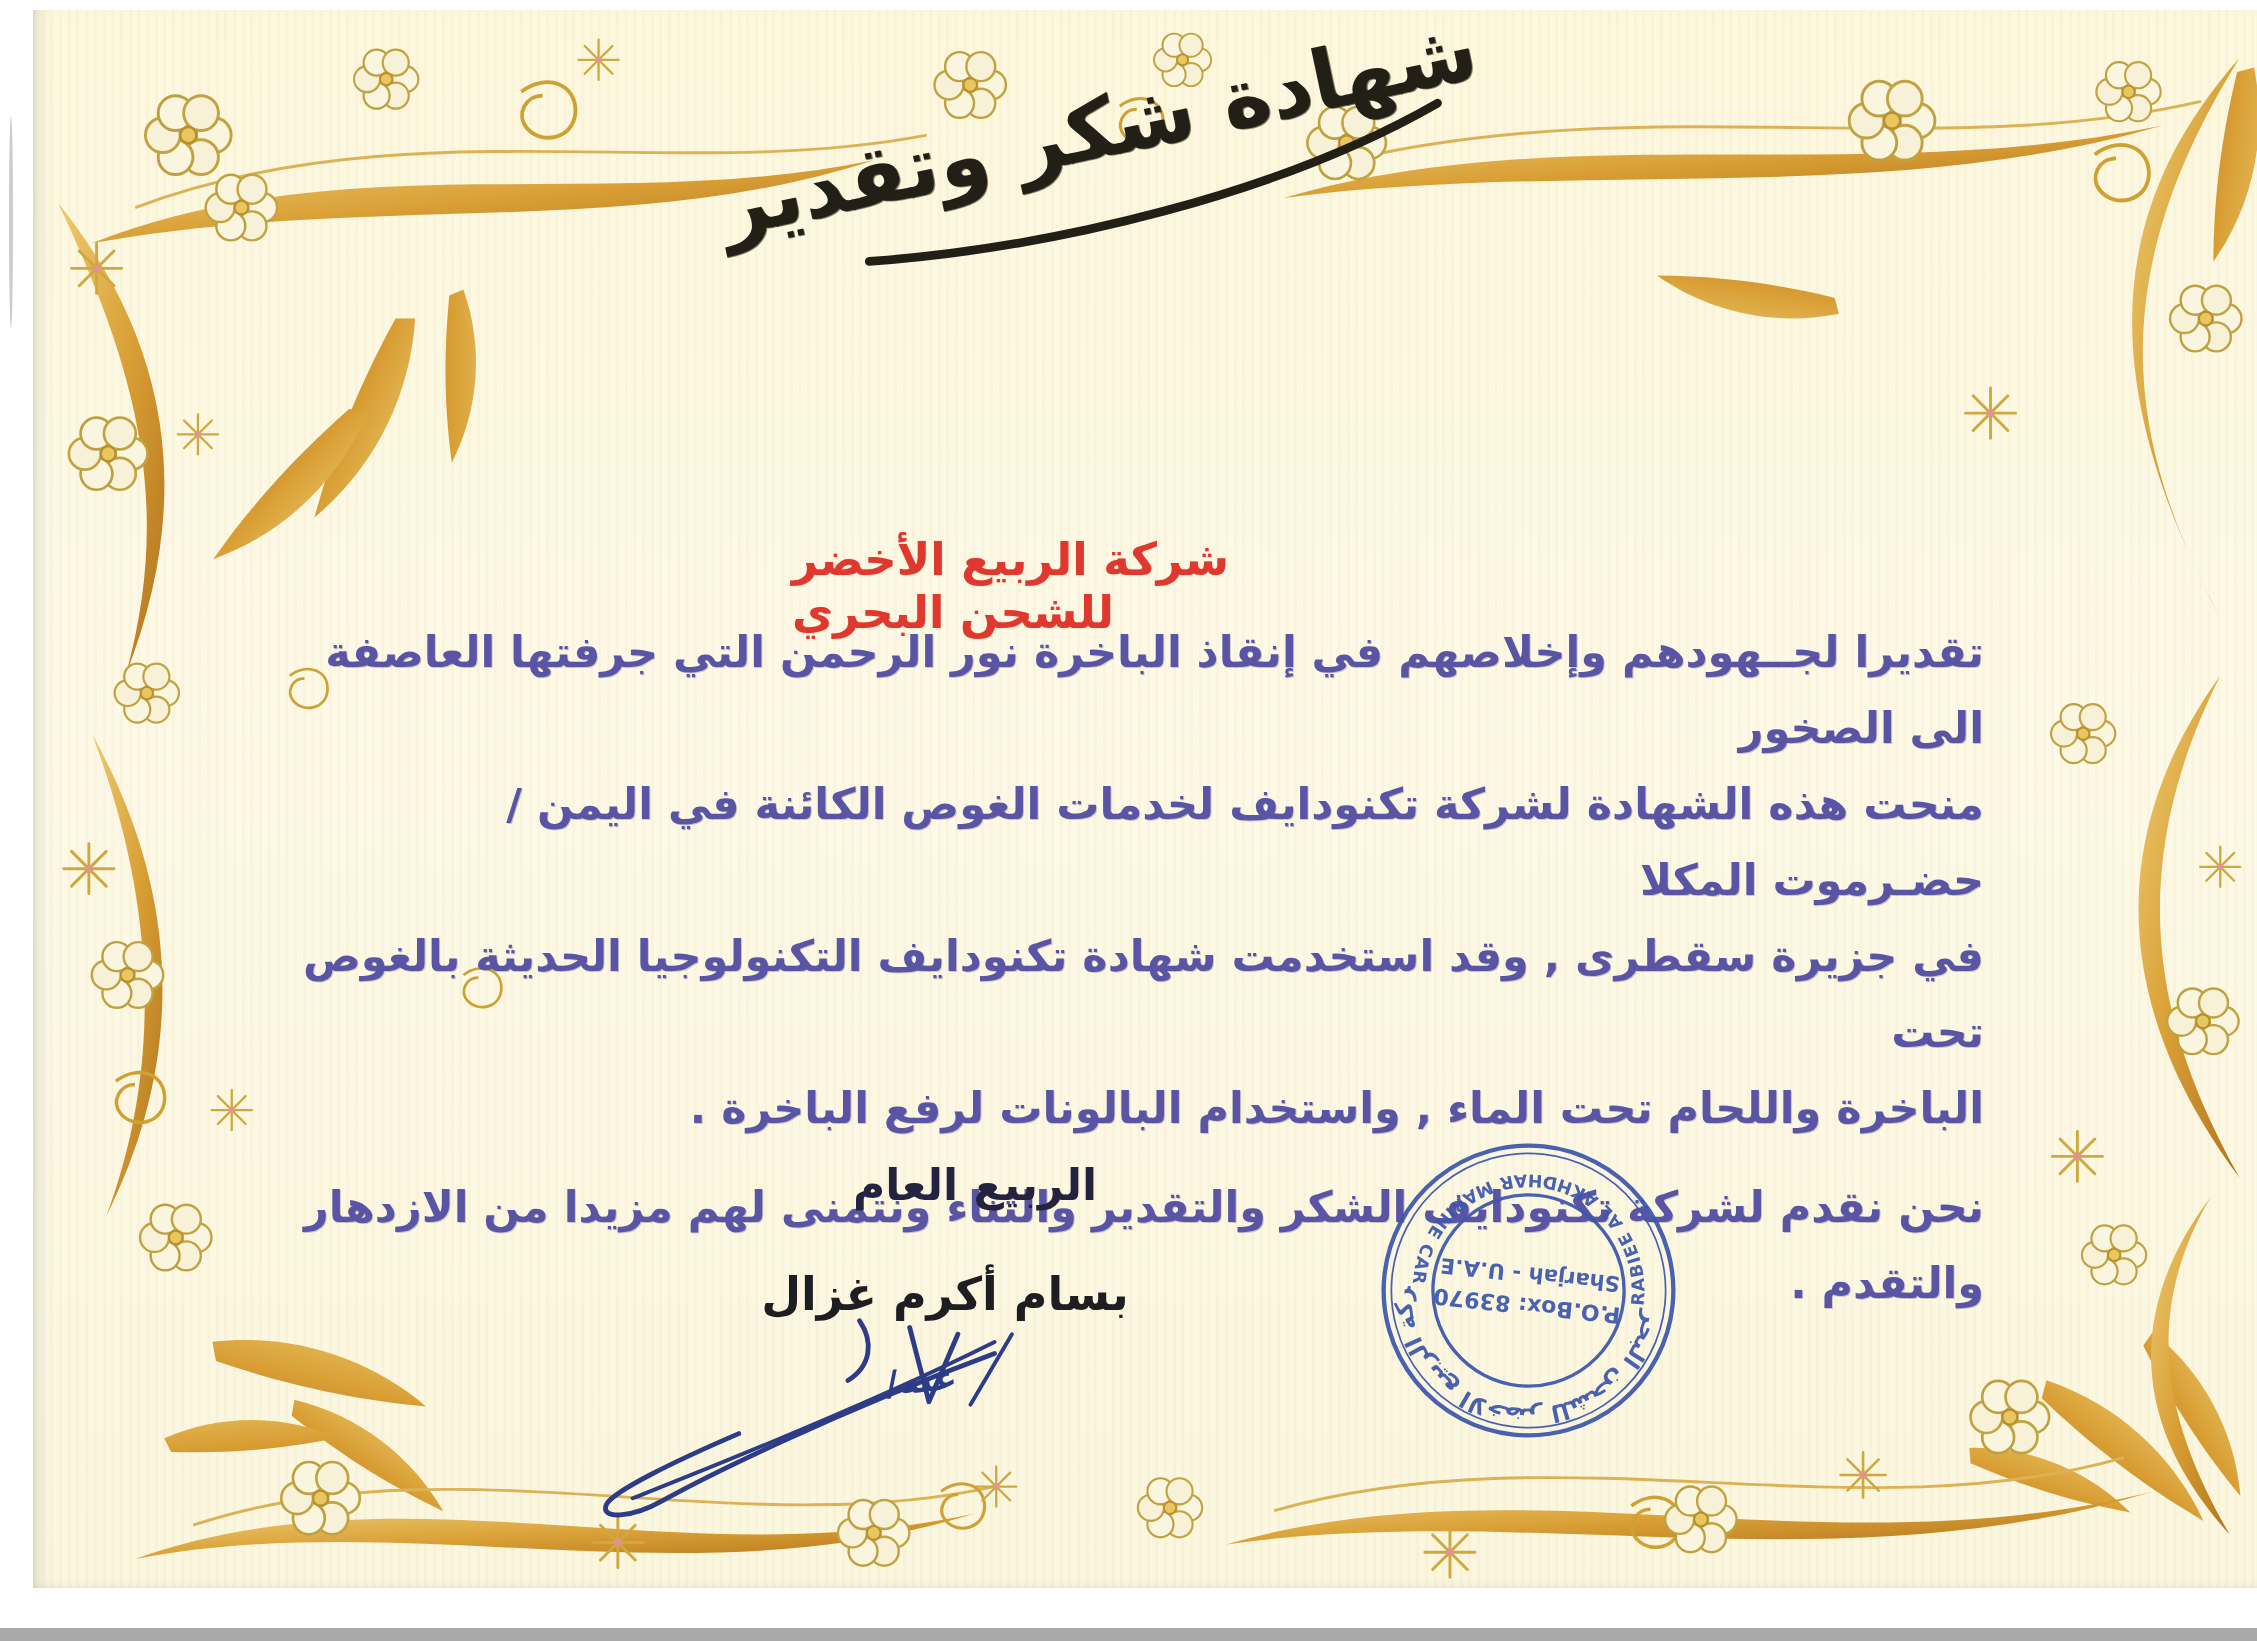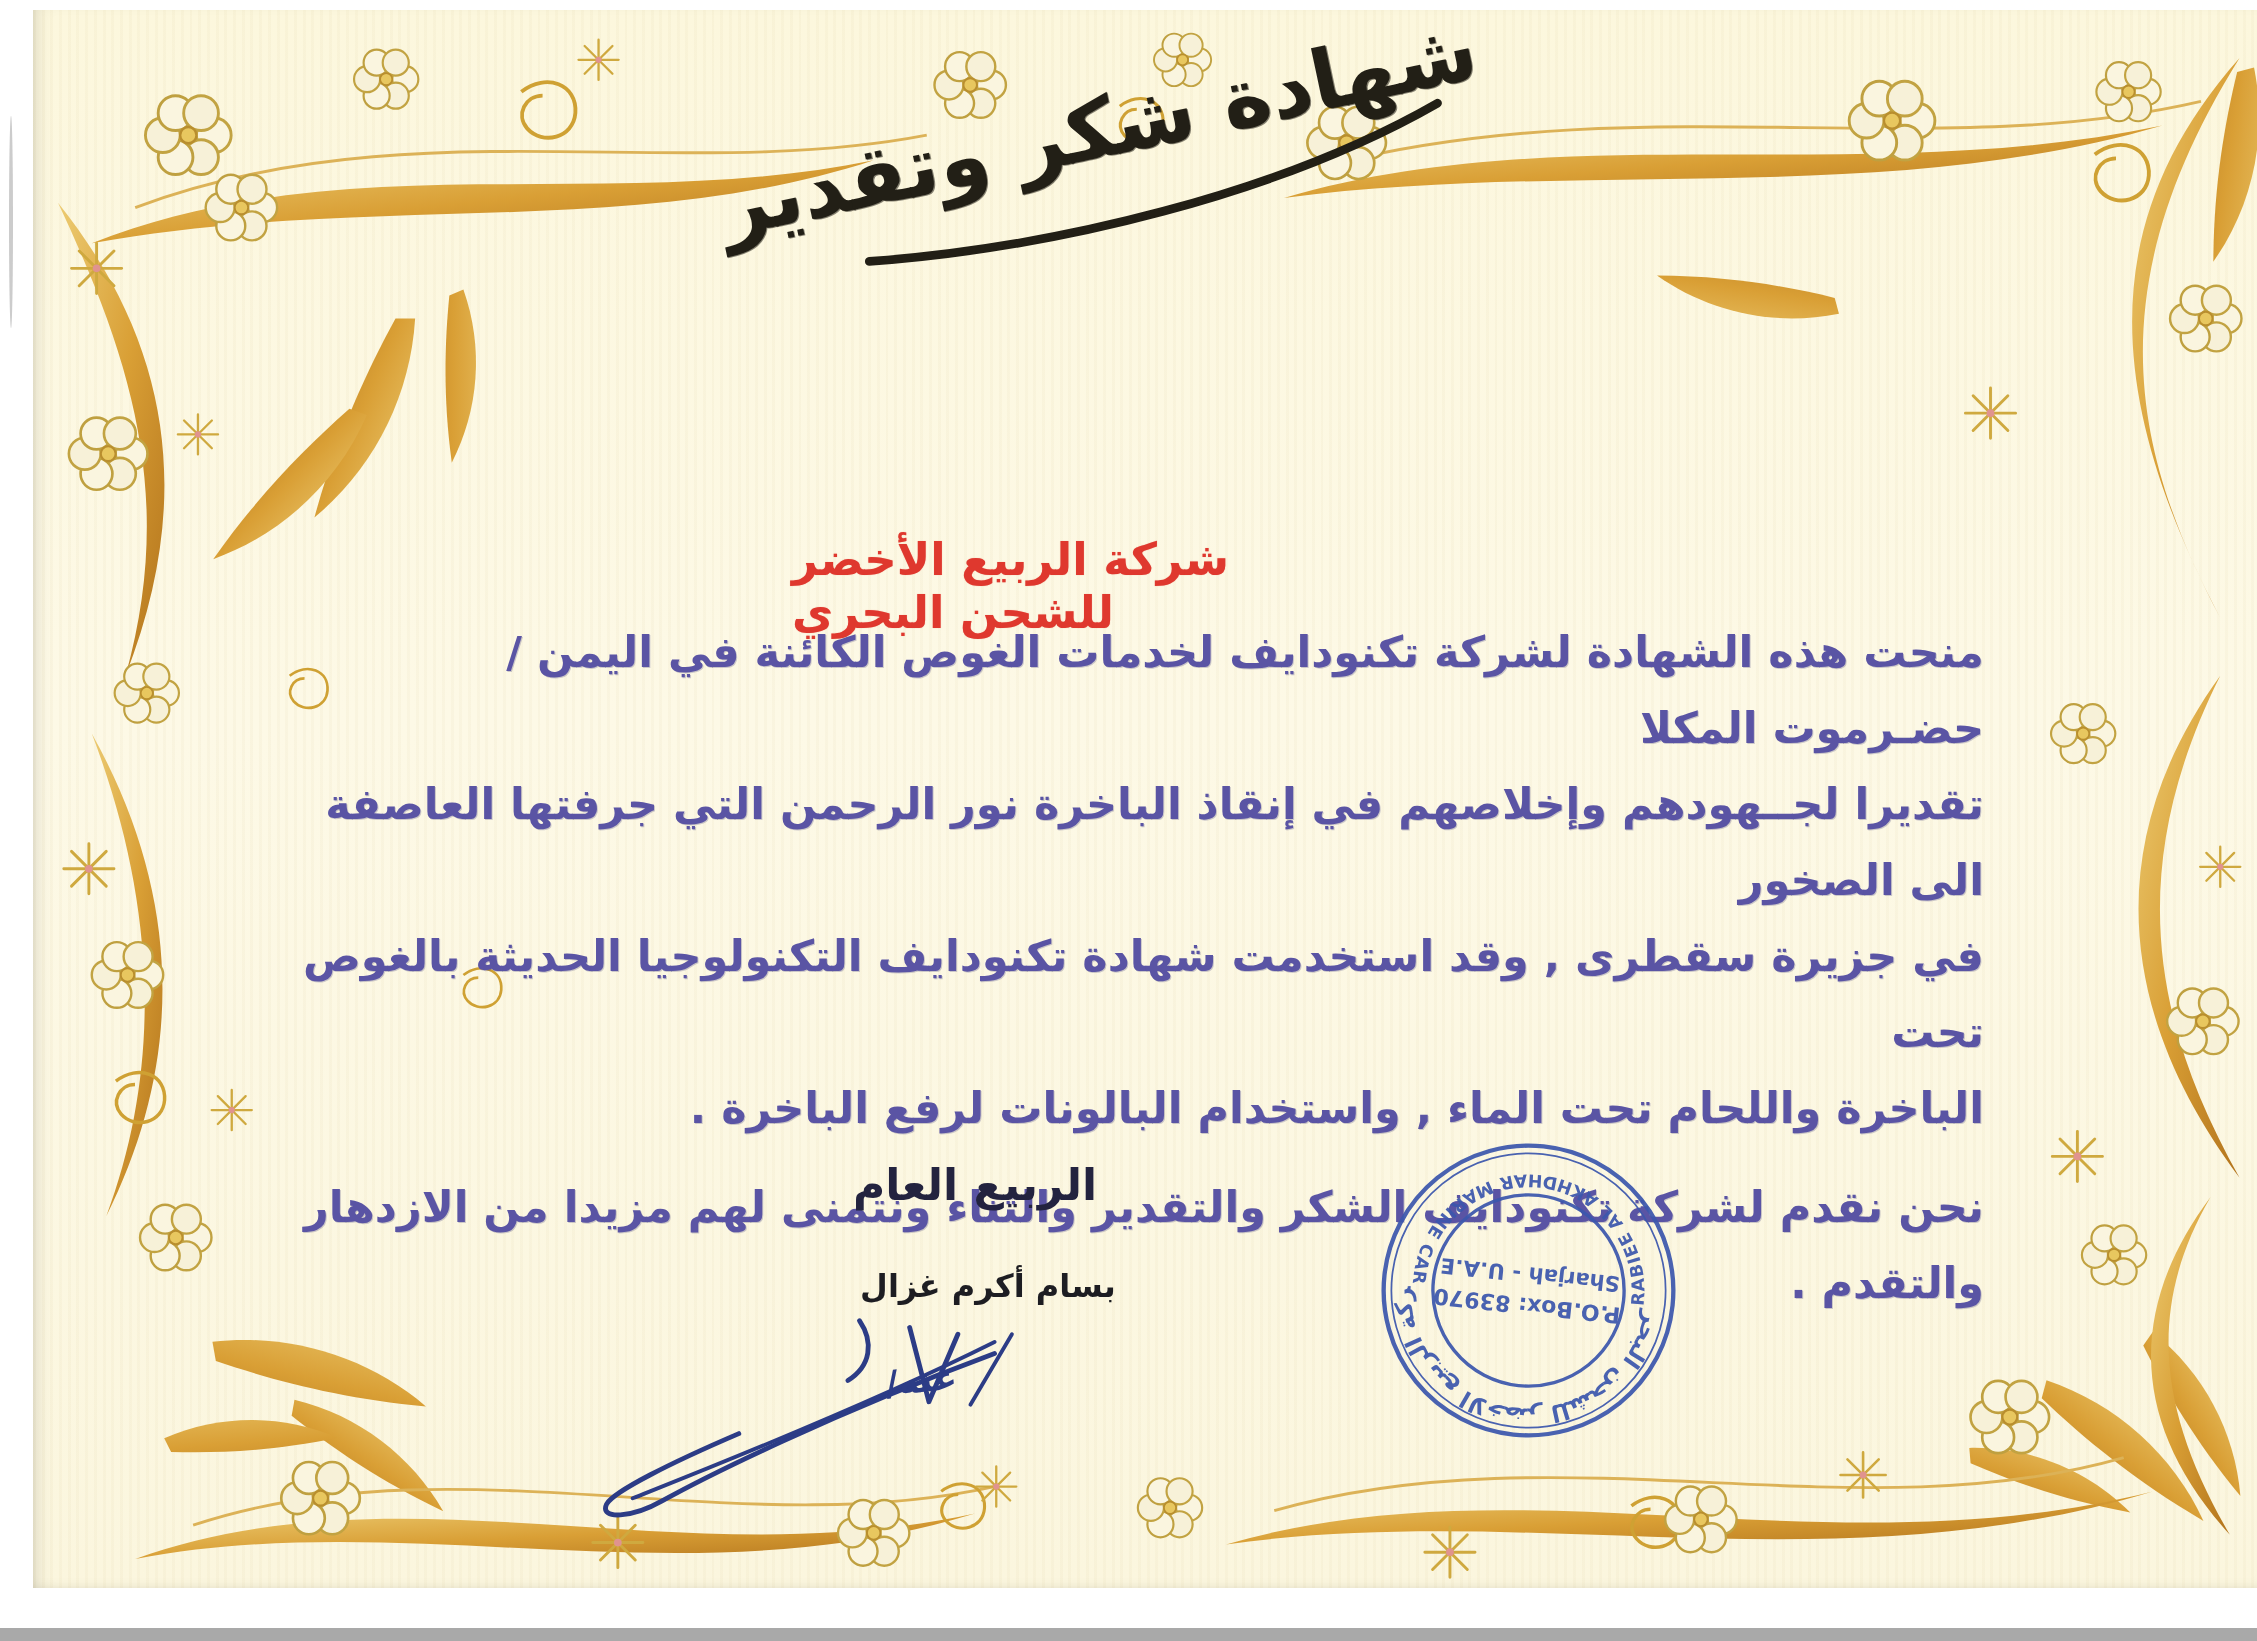--- a/index.html
+++ b/index.html
@@ -48,22 +48,22 @@
     text-shadow:1px 1px 0 rgba(60,54,120,.25);
   }
   .body-text .closing{margin-top:23px;}
 
   
   .manager-title{
     position:absolute;left:772px;top:1159px;width:406px;text-align:center;
     font-size:44px;font-weight:bold;color:#23233f;direction:rtl;
   }
   .manager-name{
-    position:absolute;left:766px;top:1267px;width:444px;text-align:center;
-    font-size:32px;font-weight:bold;color:#1d1d22;direction:rtl;
+    position:absolute;left:723px;top:1267px;width:444px;text-align:center;
+    font-size:46px;font-weight:bold;color:#1d1d22;direction:rtl;
   }
 
   
   svg.signature{position:absolute;left:541px;top:1284px;width:579px;height:251px;}
   svg.signature path{fill:none;stroke:#2c3c86;stroke-linecap:round;stroke-linejoin:round;}
   svg.signature text{font-family:"DejaVu Sans",sans-serif;font-weight:bold;fill:#2c3c86;}
 
   
   svg.stamp{
     position:absolute;left:1374px;top:1136px;width:309px;height:309px;
@@ -195,22 +195,22 @@
     <div class="cal-text">شهادة شكر وتقدير</div>
     <svg width="637" height="68" viewBox="0 0 660 70">
       <path d="M640,8 C460,66 220,72 30,46" stroke="#221f16" stroke-width="9" fill="none" stroke-linecap="round"></path>
       <path d="M640,8 C500,50 360,62 250,60" stroke="#221f16" stroke-width="4" fill="none" stroke-linecap="round"></path>
     </svg>
   </div>
 
   <div class="company-title">شركة الربيع الأخضر للشحن البحري</div>
 
   <div class="body-text">
+    <div>تقديرا لجــهودهم وإخلاصهم في إنقاذ الباخرة نور الرحمن التي جرفتها العاصفة الى الصخور</div>
     <div>منحت هذه الشهادة لشركة تكنودايف لخدمات الغوص الكائنة في اليمن / حضـرموت المكلا</div>
-    <div>تقديرا لجــهودهم وإخلاصهم في إنقاذ الباخرة نور الرحمن التي جرفتها العاصفة الى الصخور</div>
     <div>في جزيرة سقطرى , وقد استخدمت شهادة تكنودايف التكنولوجيا الحديثة بالغوص تحت</div>
     <div>الباخرة واللحام تحت الماء , واستخدام البالونات لرفع الباخرة .</div>
     <div class="closing">نحن نقدم لشركة تكنودايف الشكر والتقدير والثناء ونتمنى لهم مزيدا من الازدهار والتقدم .</div>
   </div>
 
   <div class="manager-title">الربيع العام</div>
   <div class="manager-name">بسام أكرم غزال</div>
 
   <svg class="signature" viewBox="0 0 600 260">
     <path d="M 205,155 C 135,185 75,215 68,228 C 60,245 95,242 125,225 C 170,200 300,135 470,72" stroke-width="5"></path>

